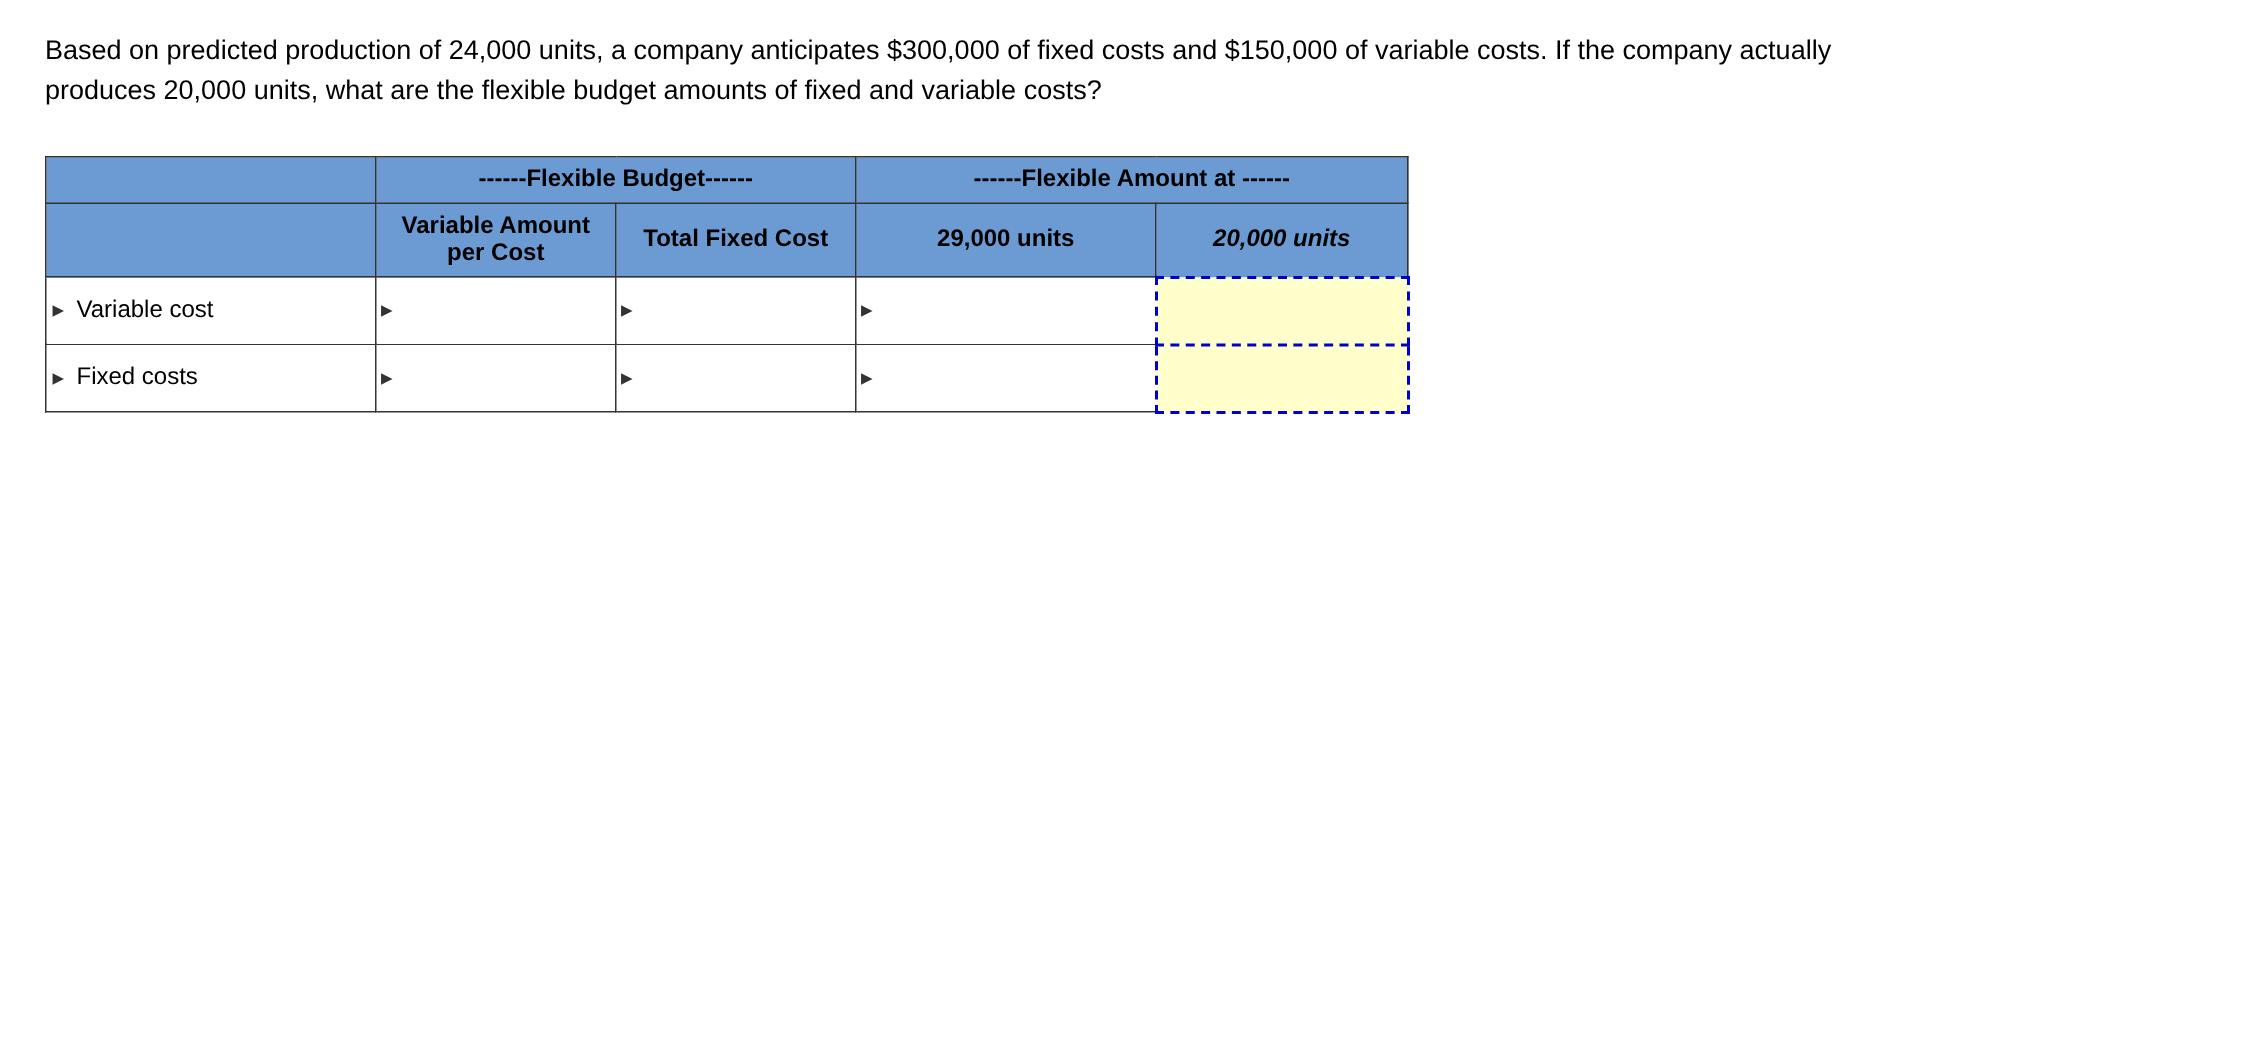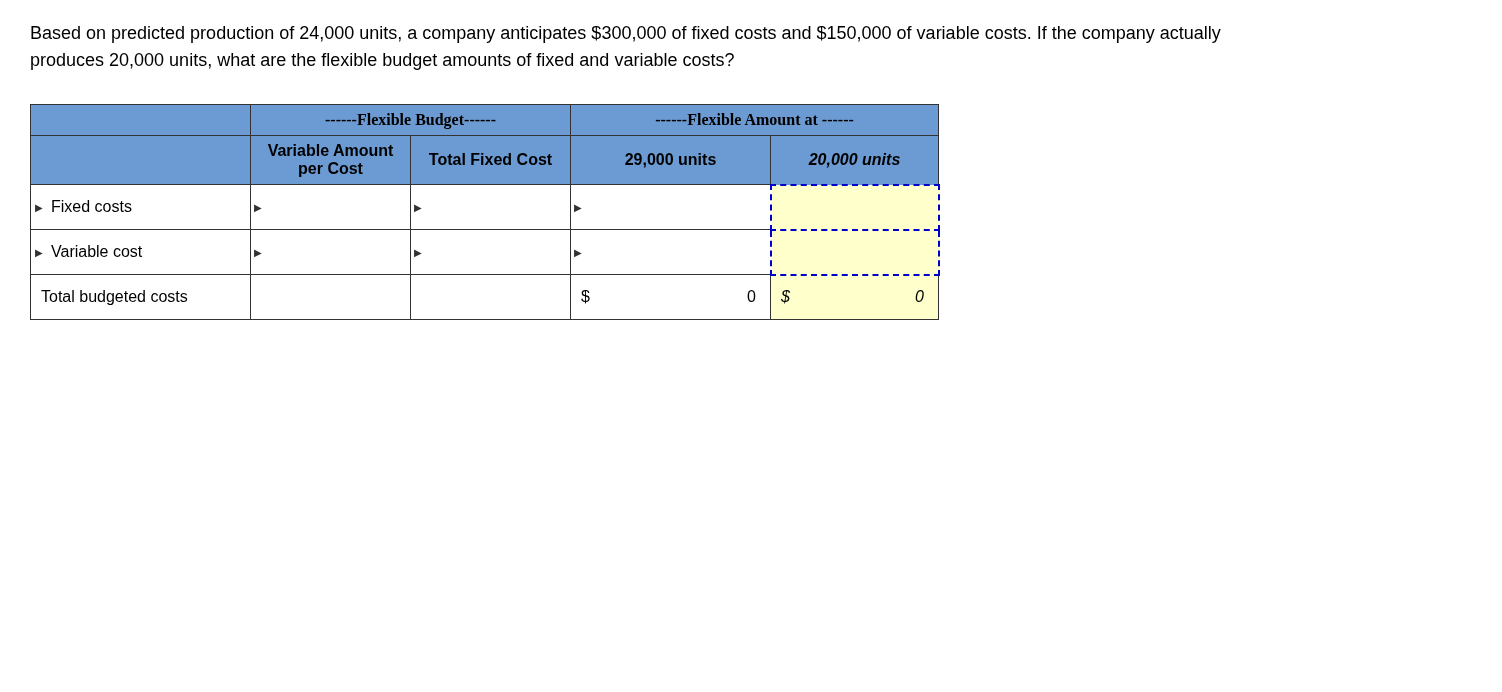--- a/index.html
+++ b/index.html
@@ -65,21 +65,20 @@
       width: 168px;
       text-align: center;
       font-style: italic;
     }
 
     .header-row-1 th {
       background-color: #6b9bd2;
       font-weight: bold;
       text-align: center;
       border: 1.5px solid #333333;
-      font-family: Liberation Serif, serif;
     }
 
     .header-row-1 .empty-header {
       background-color: #6b9bd2;
     }
 
     .header-row-1 .flexible-budget-header {
       background-color: #6b9bd2;
       font-style: normal;
       font-weight: bold;
@@ -176,47 +175,30 @@
         <th class="col-label empty-header"></th>
         <th class="col-variable">Variable Amount per Cost</th>
         <th class="col-total-fixed">Total Fixed Cost</th>
         <th class="col-24k">29,000 units</th>
         <th class="col-20k">20,000 units</th>
       </tr>
     </thead>
     <tbody>
 
       <tr class="data-row">
+        <td class="col-label row-label-cell">Variable cost</td>
+        <td class="col-variable input-cell"></td>
+        <td class="col-total-fixed input-cell"></td>
+        <td class="col-24k input-cell"></td>
+        <td class="col-20k yellow-cell"></td>
+      </tr>
+
+      <tr class="data-row">
         <td class="col-label row-label-cell">Fixed costs</td>
         <td class="col-variable input-cell"></td>
         <td class="col-total-fixed input-cell"></td>
         <td class="col-24k input-cell"></td>
         <td class="col-20k yellow-cell"></td>
       </tr>
 
-      <tr class="data-row">
-        <td class="col-label row-label-cell">Variable cost</td>
-        <td class="col-variable input-cell"></td>
-        <td class="col-total-fixed input-cell"></td>
-        <td class="col-24k input-cell"></td>
-        <td class="col-20k yellow-cell"></td>
-      </tr>
-
-      <tr class="total-row">
-        <td class="col-label">Total budgeted costs</td>
-        <td class="col-variable"></td>
-        <td class="col-total-fixed"></td>
-        <td class="col-24k">
-          <div class="dollar-row">
-            <span>$</span>
-            <span class="value-right">0</span>
-          </div>
-        </td>
-        <td class="col-20k yellow-cell">
-          <div class="dollar-row">
-            <span>$</span>
-            <span class="value-right">0</span>
-          </div>
-        </td>
-      </tr>
     </tbody>
   </table>
 </div>
 
 </body></html>

